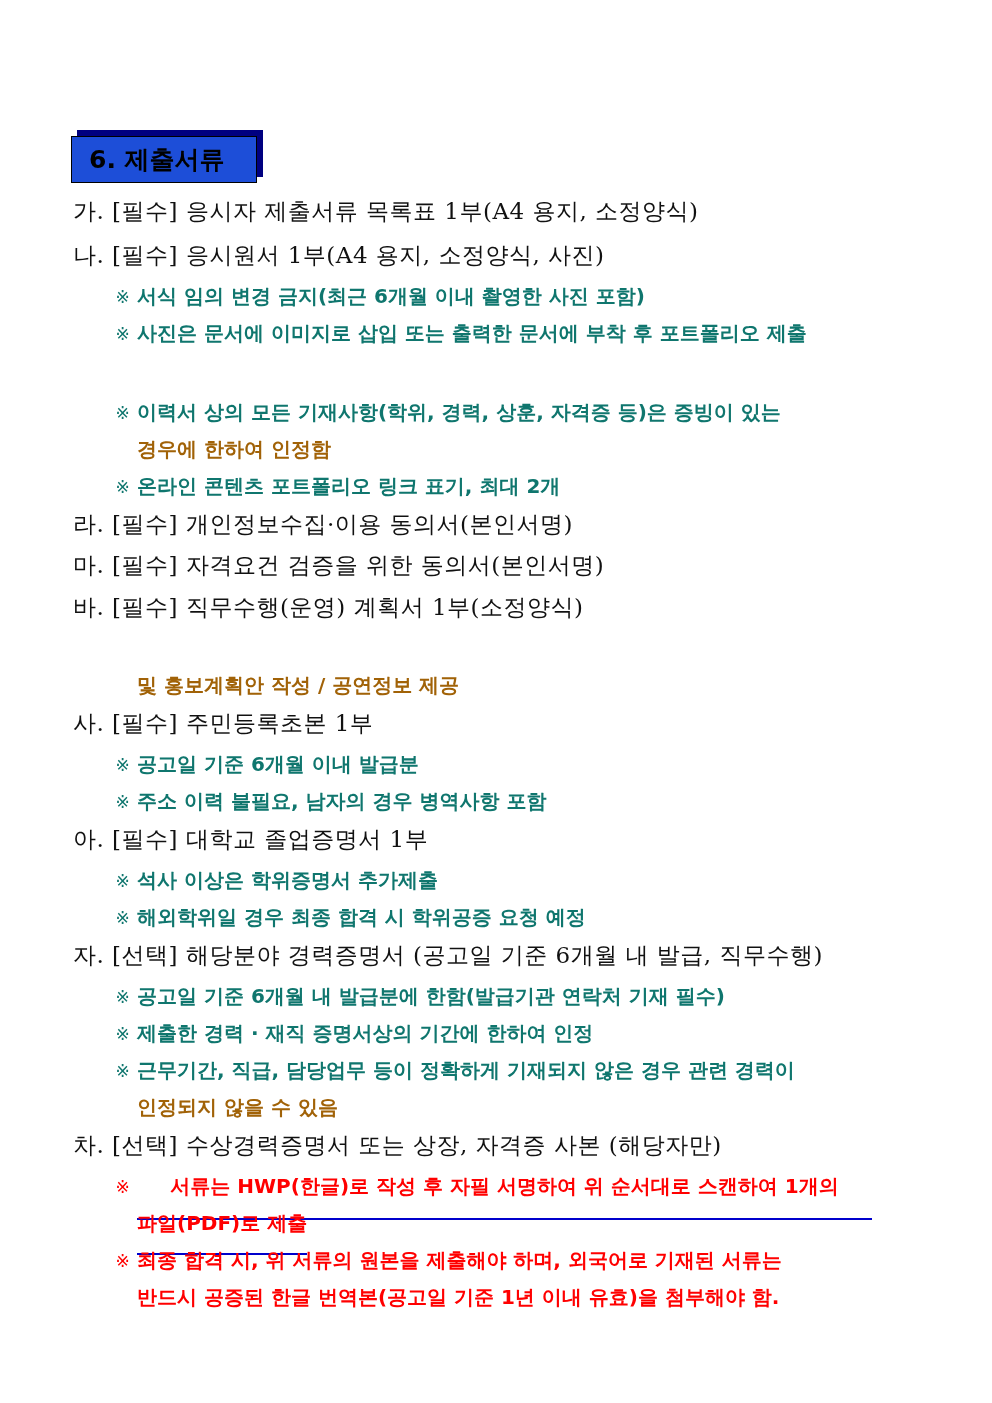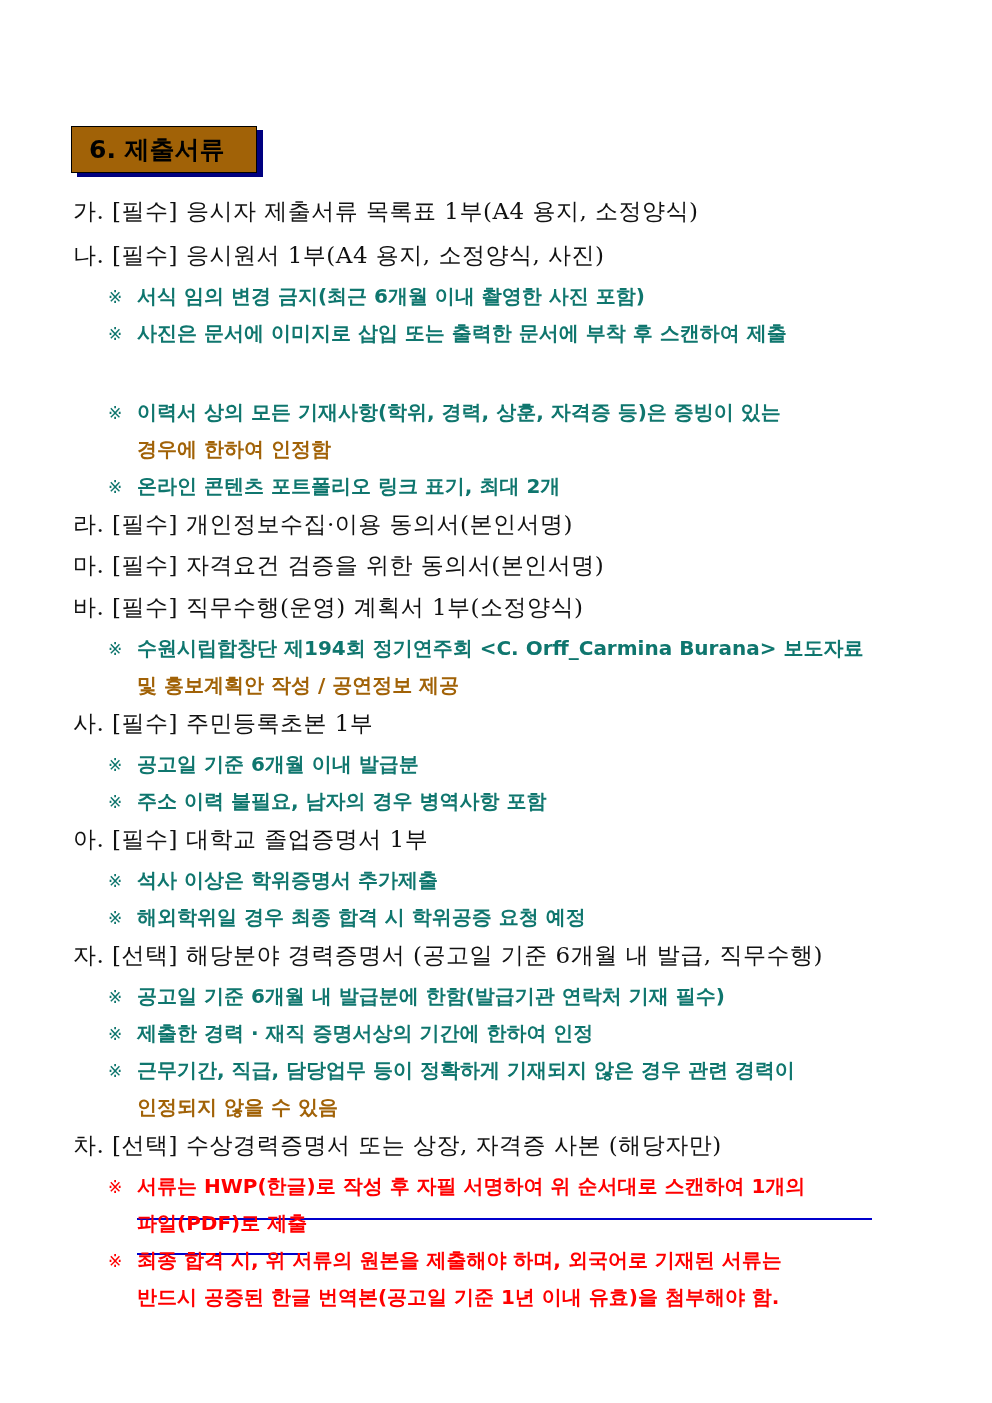--- a/index.html
+++ b/index.html
@@ -2,30 +2,30 @@
 <html><head>
 <meta charset="utf-8">
 <style>
   html, body { margin: 0; padding: 0; background: #ffffff; }
   body { width: 992px; height: 1403px; position: relative; overflow: hidden; }
   .page { position: absolute; left: 0; top: 0; width: 992px; height: 1403px; }
 
   .heading-wrap { position: absolute; left: 71px; top: 124px; width: 186px; height: 47px; }
   .heading-shadow { position: absolute; left: 6px; top: 6px; width: 186px; height: 47px; background: #000080; }
   .heading-box {
-    position: absolute; left: 0; top: 2px; width: 184px; height: 45px;
-    background: #a16207; border: 1px solid #000000;
+    position: absolute; left: 0; top: 12px; width: 184px; height: 45px;
+    background: #1d4ed8; border: 1px solid #000000;
     display: flex; align-items: center;
   }
   .heading-text {
     font-family: "DejaVu Sans", "Liberation Sans", sans-serif;
     font-weight: bold; font-size: 25px; color: #000; margin-left: 17px; letter-spacing: 0px;
   }
 
-  .line { position: absolute; white-space: nowrap; }
+  .line { position: absolute; white-space: nowrap; text-align: center; }
   .item {
     left: 73px;
     font-family: "DejaVu Serif", "Liberation Serif", serif;
     font-size: 23px; color: #111; letter-spacing: 0.5px;
   }
   .note {
     left: 108px;
     font-family: "DejaVu Sans", "Liberation Sans", sans-serif;
     font-weight: bold; font-size: 20px; color: #0f766e;
   }
@@ -51,39 +51,36 @@
     </div>
   </div>
 
   <div class="line item" style="top:196px">가. [필수] 응시자 제출서류 목록표 1부(A4 용지, 소정양식)</div>
 
   <div class="line item" style="top:240px">나. [필수] 응시원서 1부(A4 용지, 소정양식, 사진)</div>
   <div class="line note" style="top:283px">
     <span class="mark">※</span><span>서식 임의 변경 금지(최근 6개월 이내 촬영한 사진 포함)</span>
   </div>
   <div class="line note" style="top:320px">
-    <span class="mark">※</span><span>사진은 문서에 이미지로 삽입 또는 출력한 문서에 부착 후 스캔하여 제출</span>
+    <span class="mark">※</span><span>사진은 문서에 이미지로 삽입 또는 출력한 문서에 부착 후 포트폴리오 제출</span>
   </div>
 
   <div class="line note" style="top:399px">
     <span class="mark">※</span><span>이력서 상의 모든 기재사항(학위, 경력, 상훈, 자격증 등)은 증빙이 있는</span>
   </div>
   <div class="line cont" style="top:436px">경우에 한하여 인정함</div>
   <div class="line note" style="top:473px">
     <span class="mark">※</span><span>온라인 콘텐츠 포트폴리오 링크 표기, 최대 2개</span>
   </div>
 
   <div class="line item" style="top:509px">라. [필수] 개인정보수집·이용 동의서(본인서명)</div>
 
   <div class="line item" style="top:550px">마. [필수] 자격요건 검증을 위한 동의서(본인서명)</div>
 
   <div class="line item" style="top:592px">바. [필수] 직무수행(운영) 계획서 1부(소정양식)</div>
-  <div class="line note" style="top:635px">
-    <span class="mark">※</span><span>수원시립합창단 제194회 정기연주회 &lt;C. Orff_Carmina Burana&gt; 보도자료</span>
-  </div>
   <div class="line cont" style="top:672px">및 홍보계획안 작성 / 공연정보 제공</div>
 
   <div class="line item" style="top:708px">사. [필수] 주민등록초본 1부</div>
   <div class="line note" style="top:751px">
     <span class="mark">※</span><span>공고일 기준 6개월 이내 발급분</span>
   </div>
   <div class="line note" style="top:788px">
     <span class="mark">※</span><span>주소 이력 불필요, 남자의 경우 병역사항 포함</span>
   </div>
 

